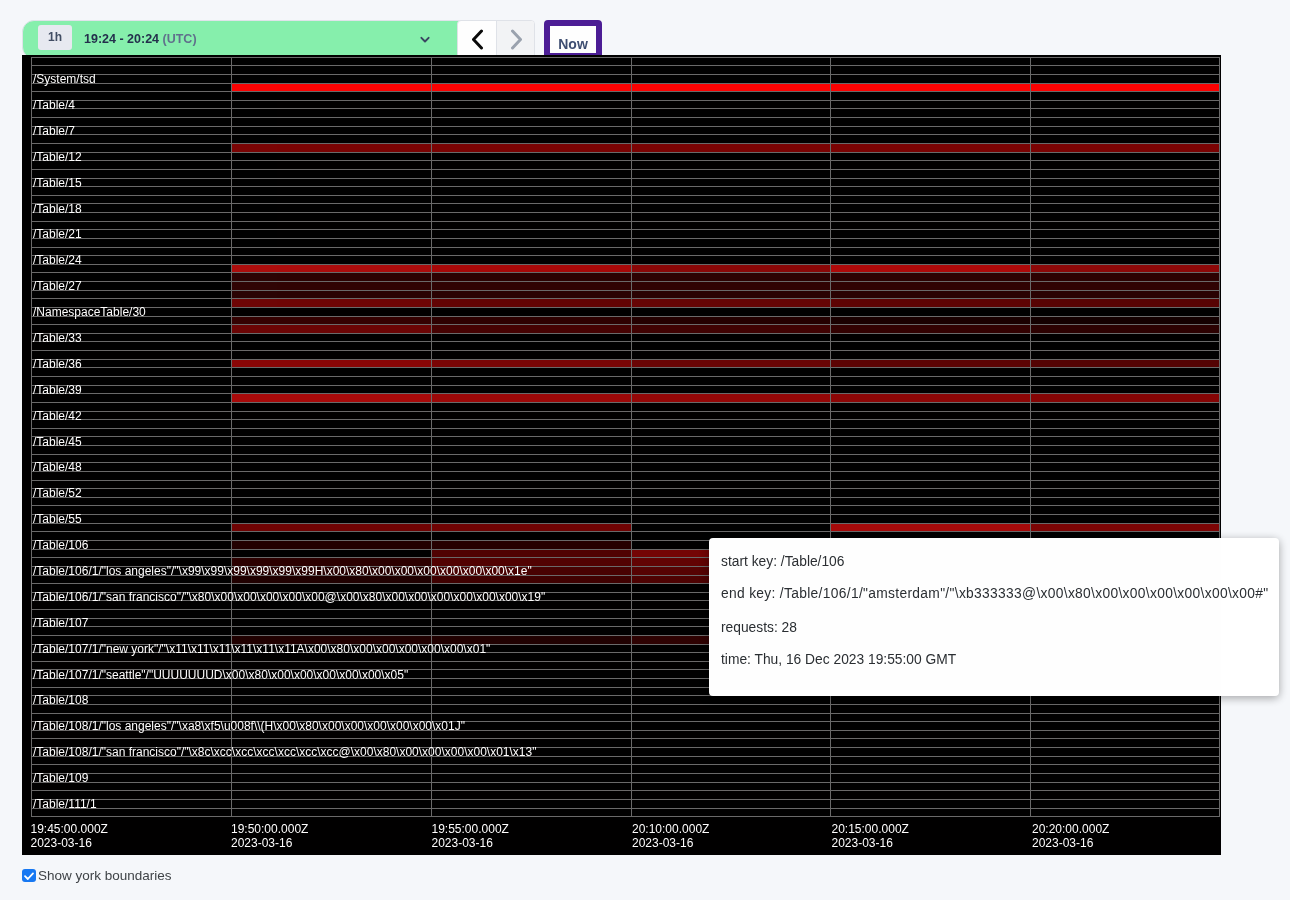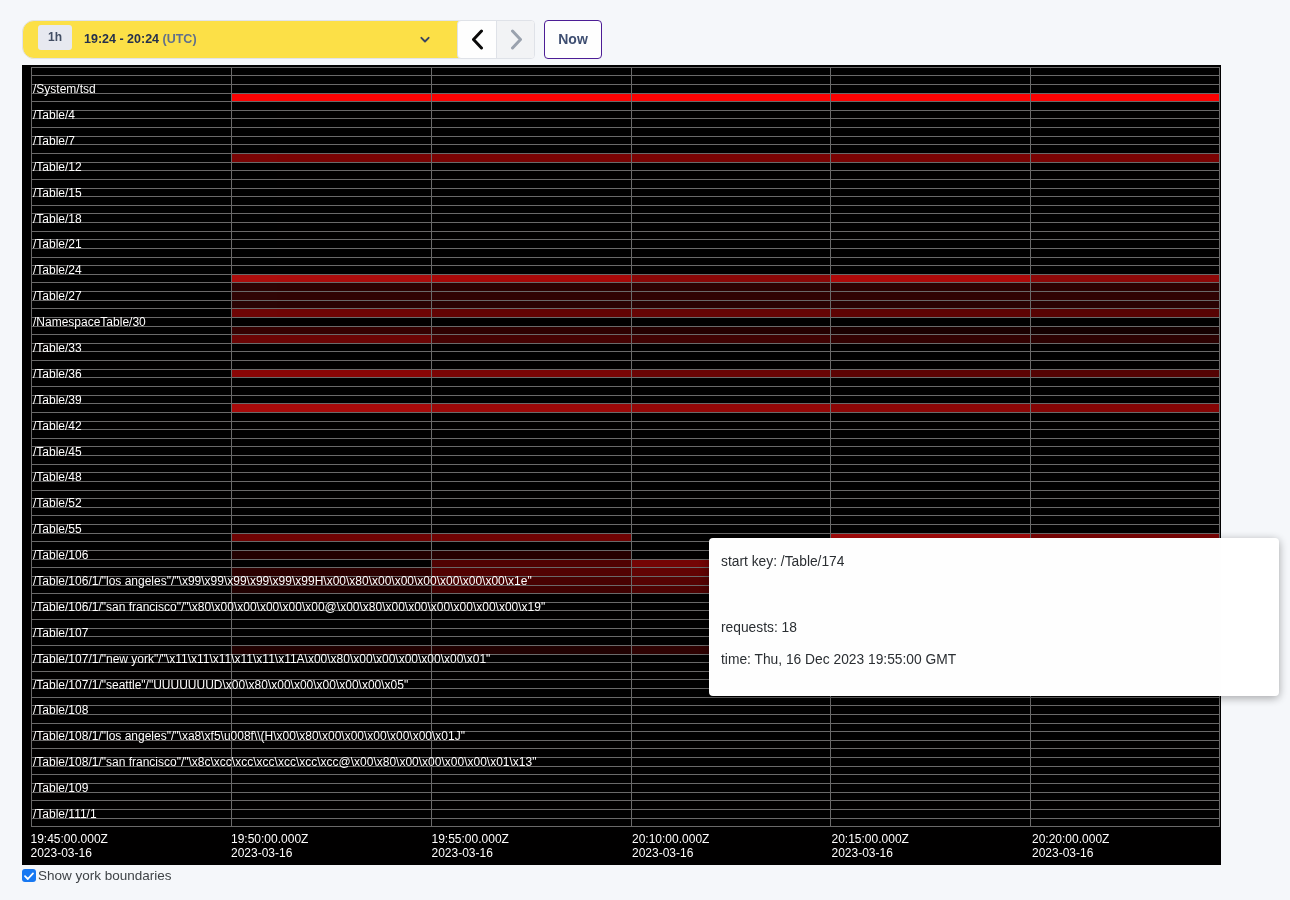--- a/index.html
+++ b/index.html
@@ -1,26 +1,26 @@
 <!DOCTYPE html>
 <html><head><meta charset="utf-8"><style>
 *{margin:0;padding:0;box-sizing:border-box}
 html,body{width:1290px;height:900px;background:#f5f7fa;font-family:"Liberation Sans",sans-serif;overflow:hidden}
 .abs{position:absolute}
 .ctrl,.navgrp,.nowbtn,.tooltip,.cbrow,.canvas svg{opacity:.999;will-change:transform}
-.ctrl{position:absolute;left:22px;top:20px;width:461px;height:39px;background:#fde047;border:1px solid #e0e3ea;border-radius:12px}
+.ctrl{position:absolute;left:22px;top:20px;width:461px;height:39px;background:#86efac;border:1px solid #e0e3ea;border-radius:12px}
 .badge{position:absolute;left:15px;top:4px;width:34px;height:25px;background:#e7e9f0;border-radius:3px;
   color:#414d63;font-weight:bold;font-size:12px;line-height:25px;text-align:center}
 .trange{position:absolute;left:61px;top:0;height:37px;line-height:37px;font-size:12.5px;color:#24304c;font-weight:bold;white-space:pre}
 .trange .utc{color:#60708c;font-weight:bold}
 .navgrp{position:absolute;left:457px;top:20px;width:78px;height:39px;border:1px solid #dfe2e8;border-radius:4px;background:#fff;overflow:hidden}
 .navr{position:absolute;left:38px;top:0;width:39px;height:37px;background:#f2f3f5;border-left:1px solid #dfe2e8}
-.nowbtn{position:absolute;left:544px;top:20px;width:58px;height:39px;background:#fff;border:1px solid #4c1d95;border-radius:4px;
+.nowbtn{position:absolute;left:544px;top:20px;width:58px;height:39px;background:#fff;border:6px solid #4c1d95;border-radius:4px;
   color:#3e4e71;font-weight:bold;font-size:14px;text-align:center;line-height:37px}
-.canvas{position:absolute;left:22px;top:65px;width:1199px;height:800px;background:#c2410c}
+.canvas{position:absolute;left:22px;top:55px;width:1199px;height:800px;background:#c2410c}
 .tooltip{position:absolute;left:709px;top:538px;width:570px;height:158px;background:#fff;border-radius:3px;
   box-shadow:0 2px 10px rgba(0,0,0,.35);font-size:13.8px;color:#2b2f33;border-radius:4px}
 .tooltip div{position:absolute;left:12px;white-space:pre}
 .cbrow{position:absolute;left:22px;top:868px;height:16px;font-size:13.5px;color:#3f4347}
 .cbox{position:absolute;left:0;top:0.5px;width:13.5px;height:13.5px;background:#1778f2;border-radius:3px}
 .cblab{position:absolute;left:16px;top:0;line-height:16px;white-space:pre}
 </style></head>
 <body>
 <div class="ctrl">
   <div class="badge">1h</div>
@@ -255,21 +255,22 @@
 <text x="610.0" y="777.5">20:10:00.000Z</text>
 <text x="610.0" y="792.0">2023-03-16</text>
 <text x="809.5" y="777.5">20:15:00.000Z</text>
 <text x="809.5" y="792.0">2023-03-16</text>
 <text x="1010.0" y="777.5">20:20:00.000Z</text>
 <text x="1010.0" y="792.0">2023-03-16</text>
 </g>
     </svg>
 </div>
 <div class="tooltip">
-  <div style="top:16px">start key: /Table/174</div>
-  <div style="top:82px">requests: 18</div>
+  <div style="top:16px">start key: /Table/106</div>
+  <div style="top:48px;letter-spacing:.32px">end key: /Table/106/1/"amsterdam"/"\xb333333@\x00\x80\x00\x00\x00\x00\x00\x00#"</div>
+  <div style="top:82px">requests: 28</div>
   <div style="top:114px">time: Thu, 16 Dec 2023 19:55:00 GMT</div>
 </div>
 <div class="cbrow">
   <div class="cbox"><svg width="14" height="14" viewBox="0 0 14 14">
         <path d="M3 7.2 L5.8 10 L11 4.4" stroke="#fff" stroke-width="1.8" fill="none" stroke-linecap="round" stroke-linejoin="round"></path>
       </svg></div>
   <div class="cblab">Show york boundaries</div>
 </div>
 </body></html>

